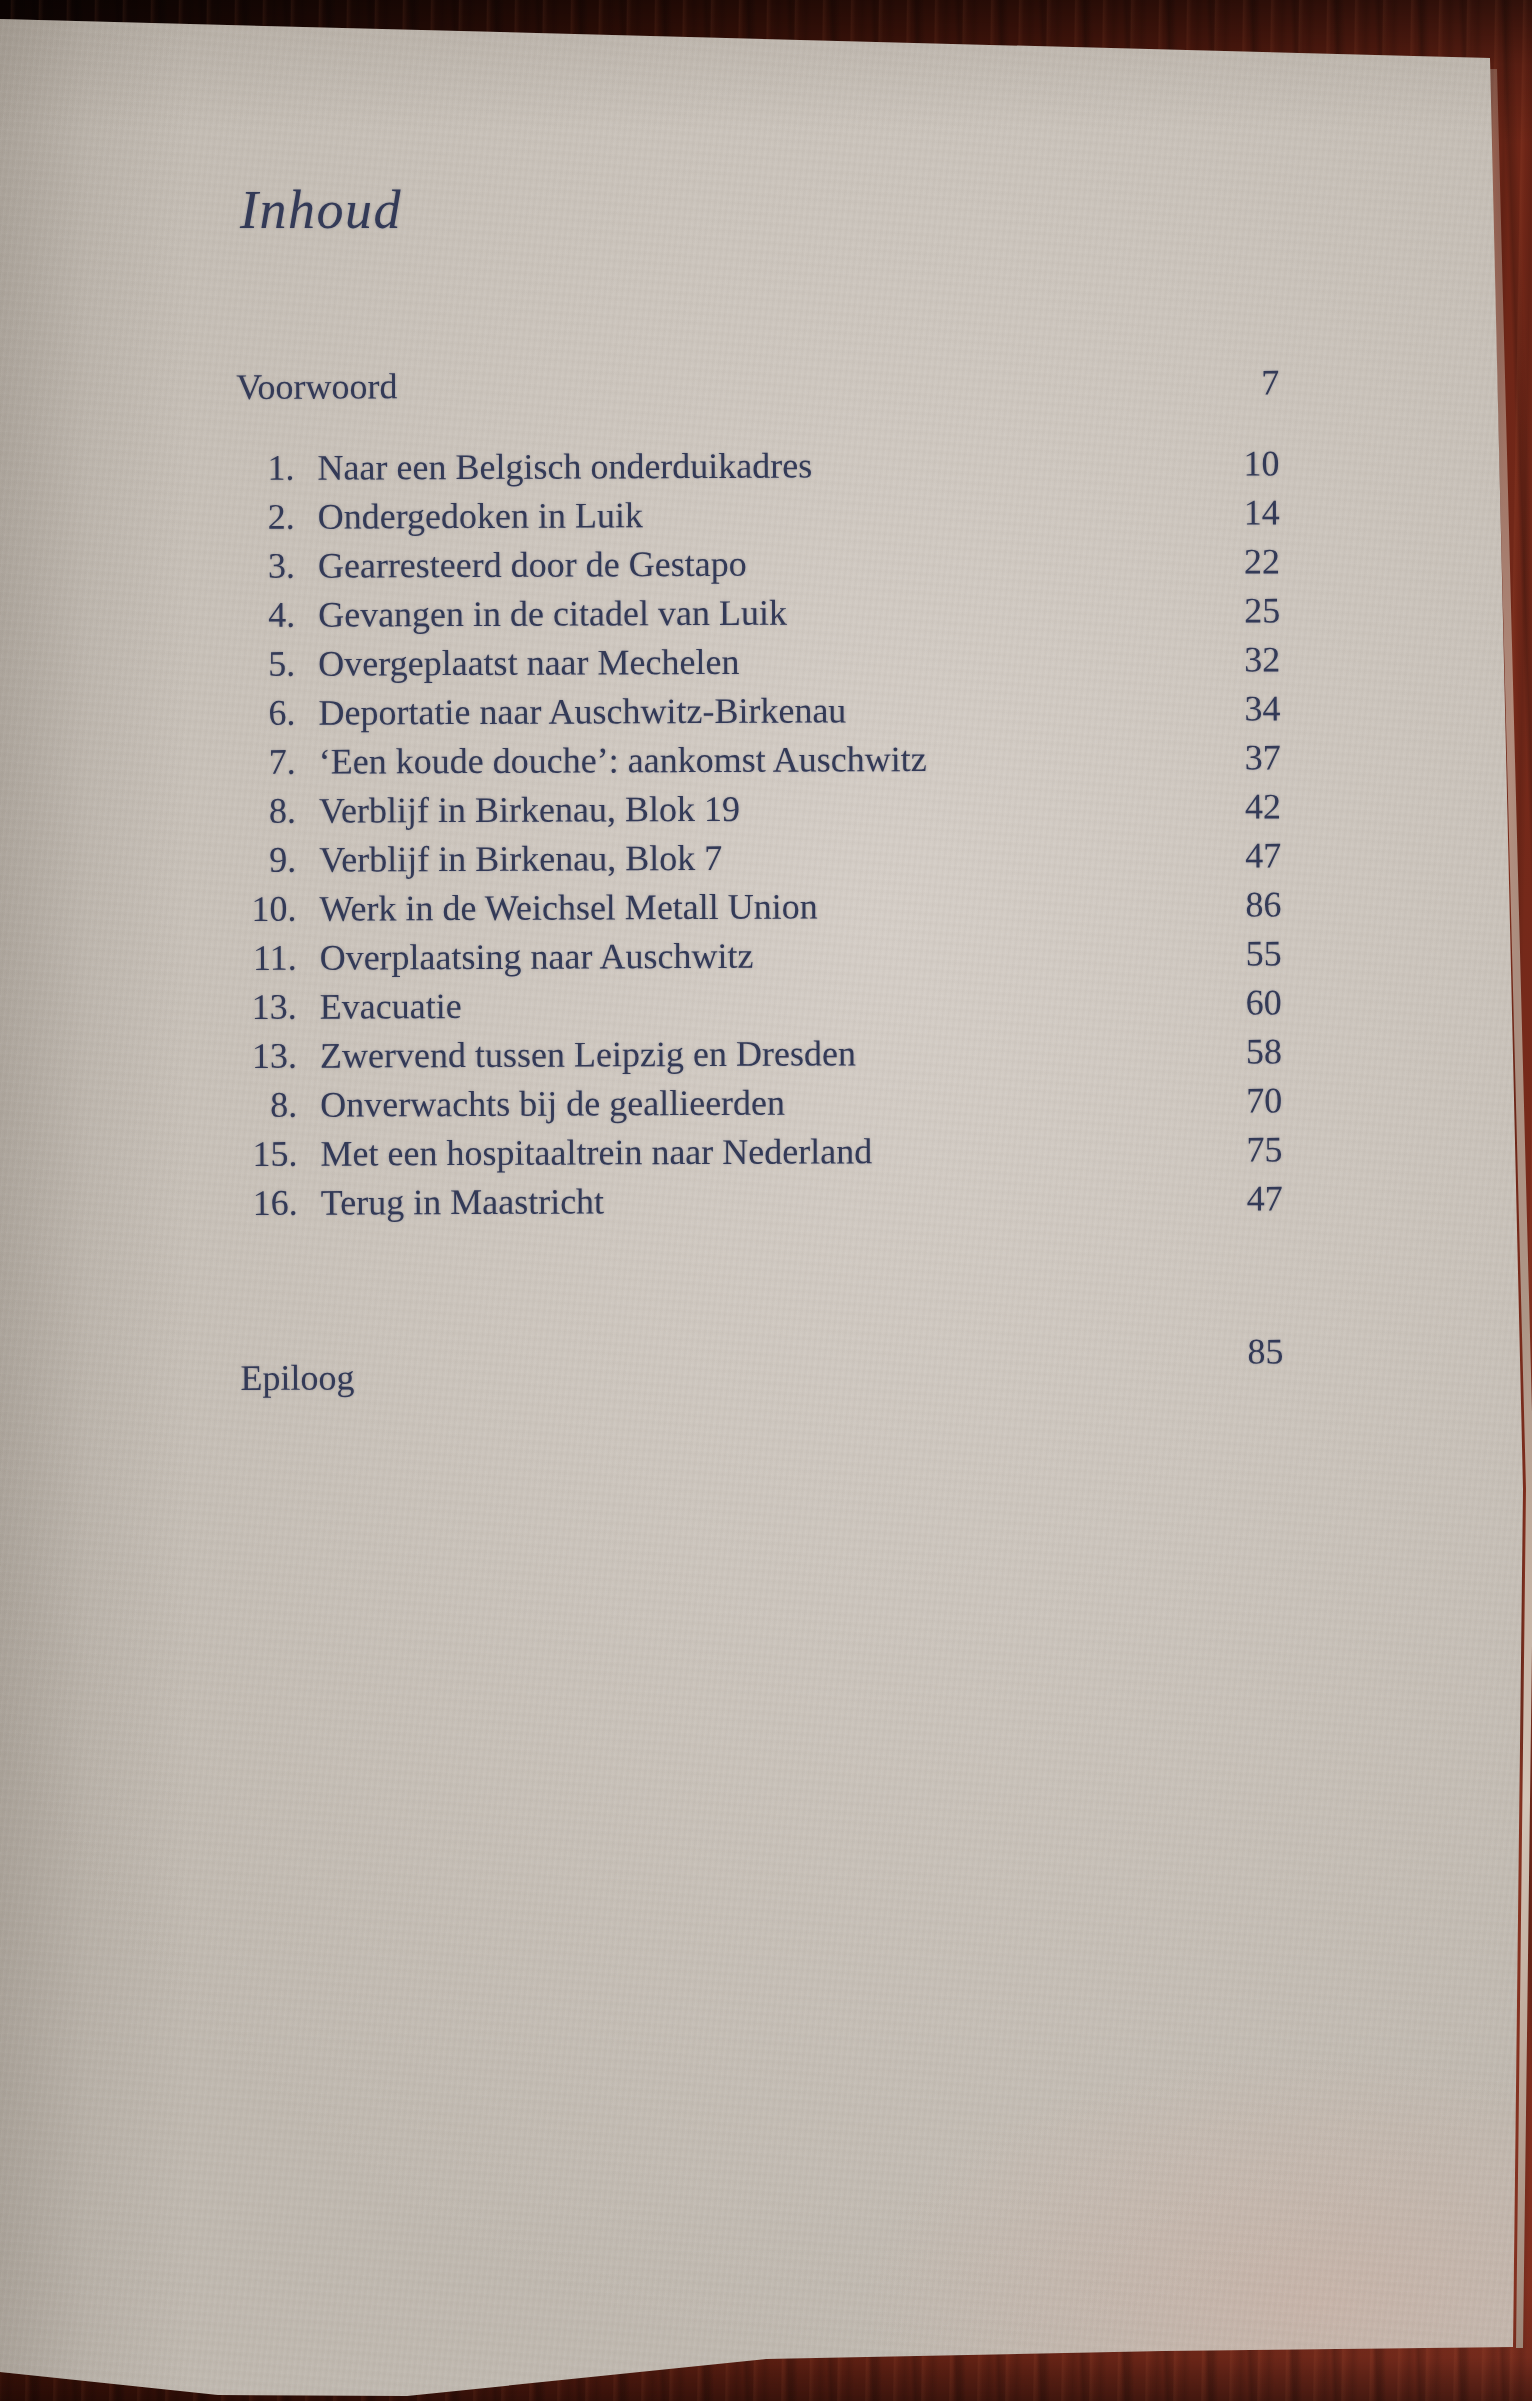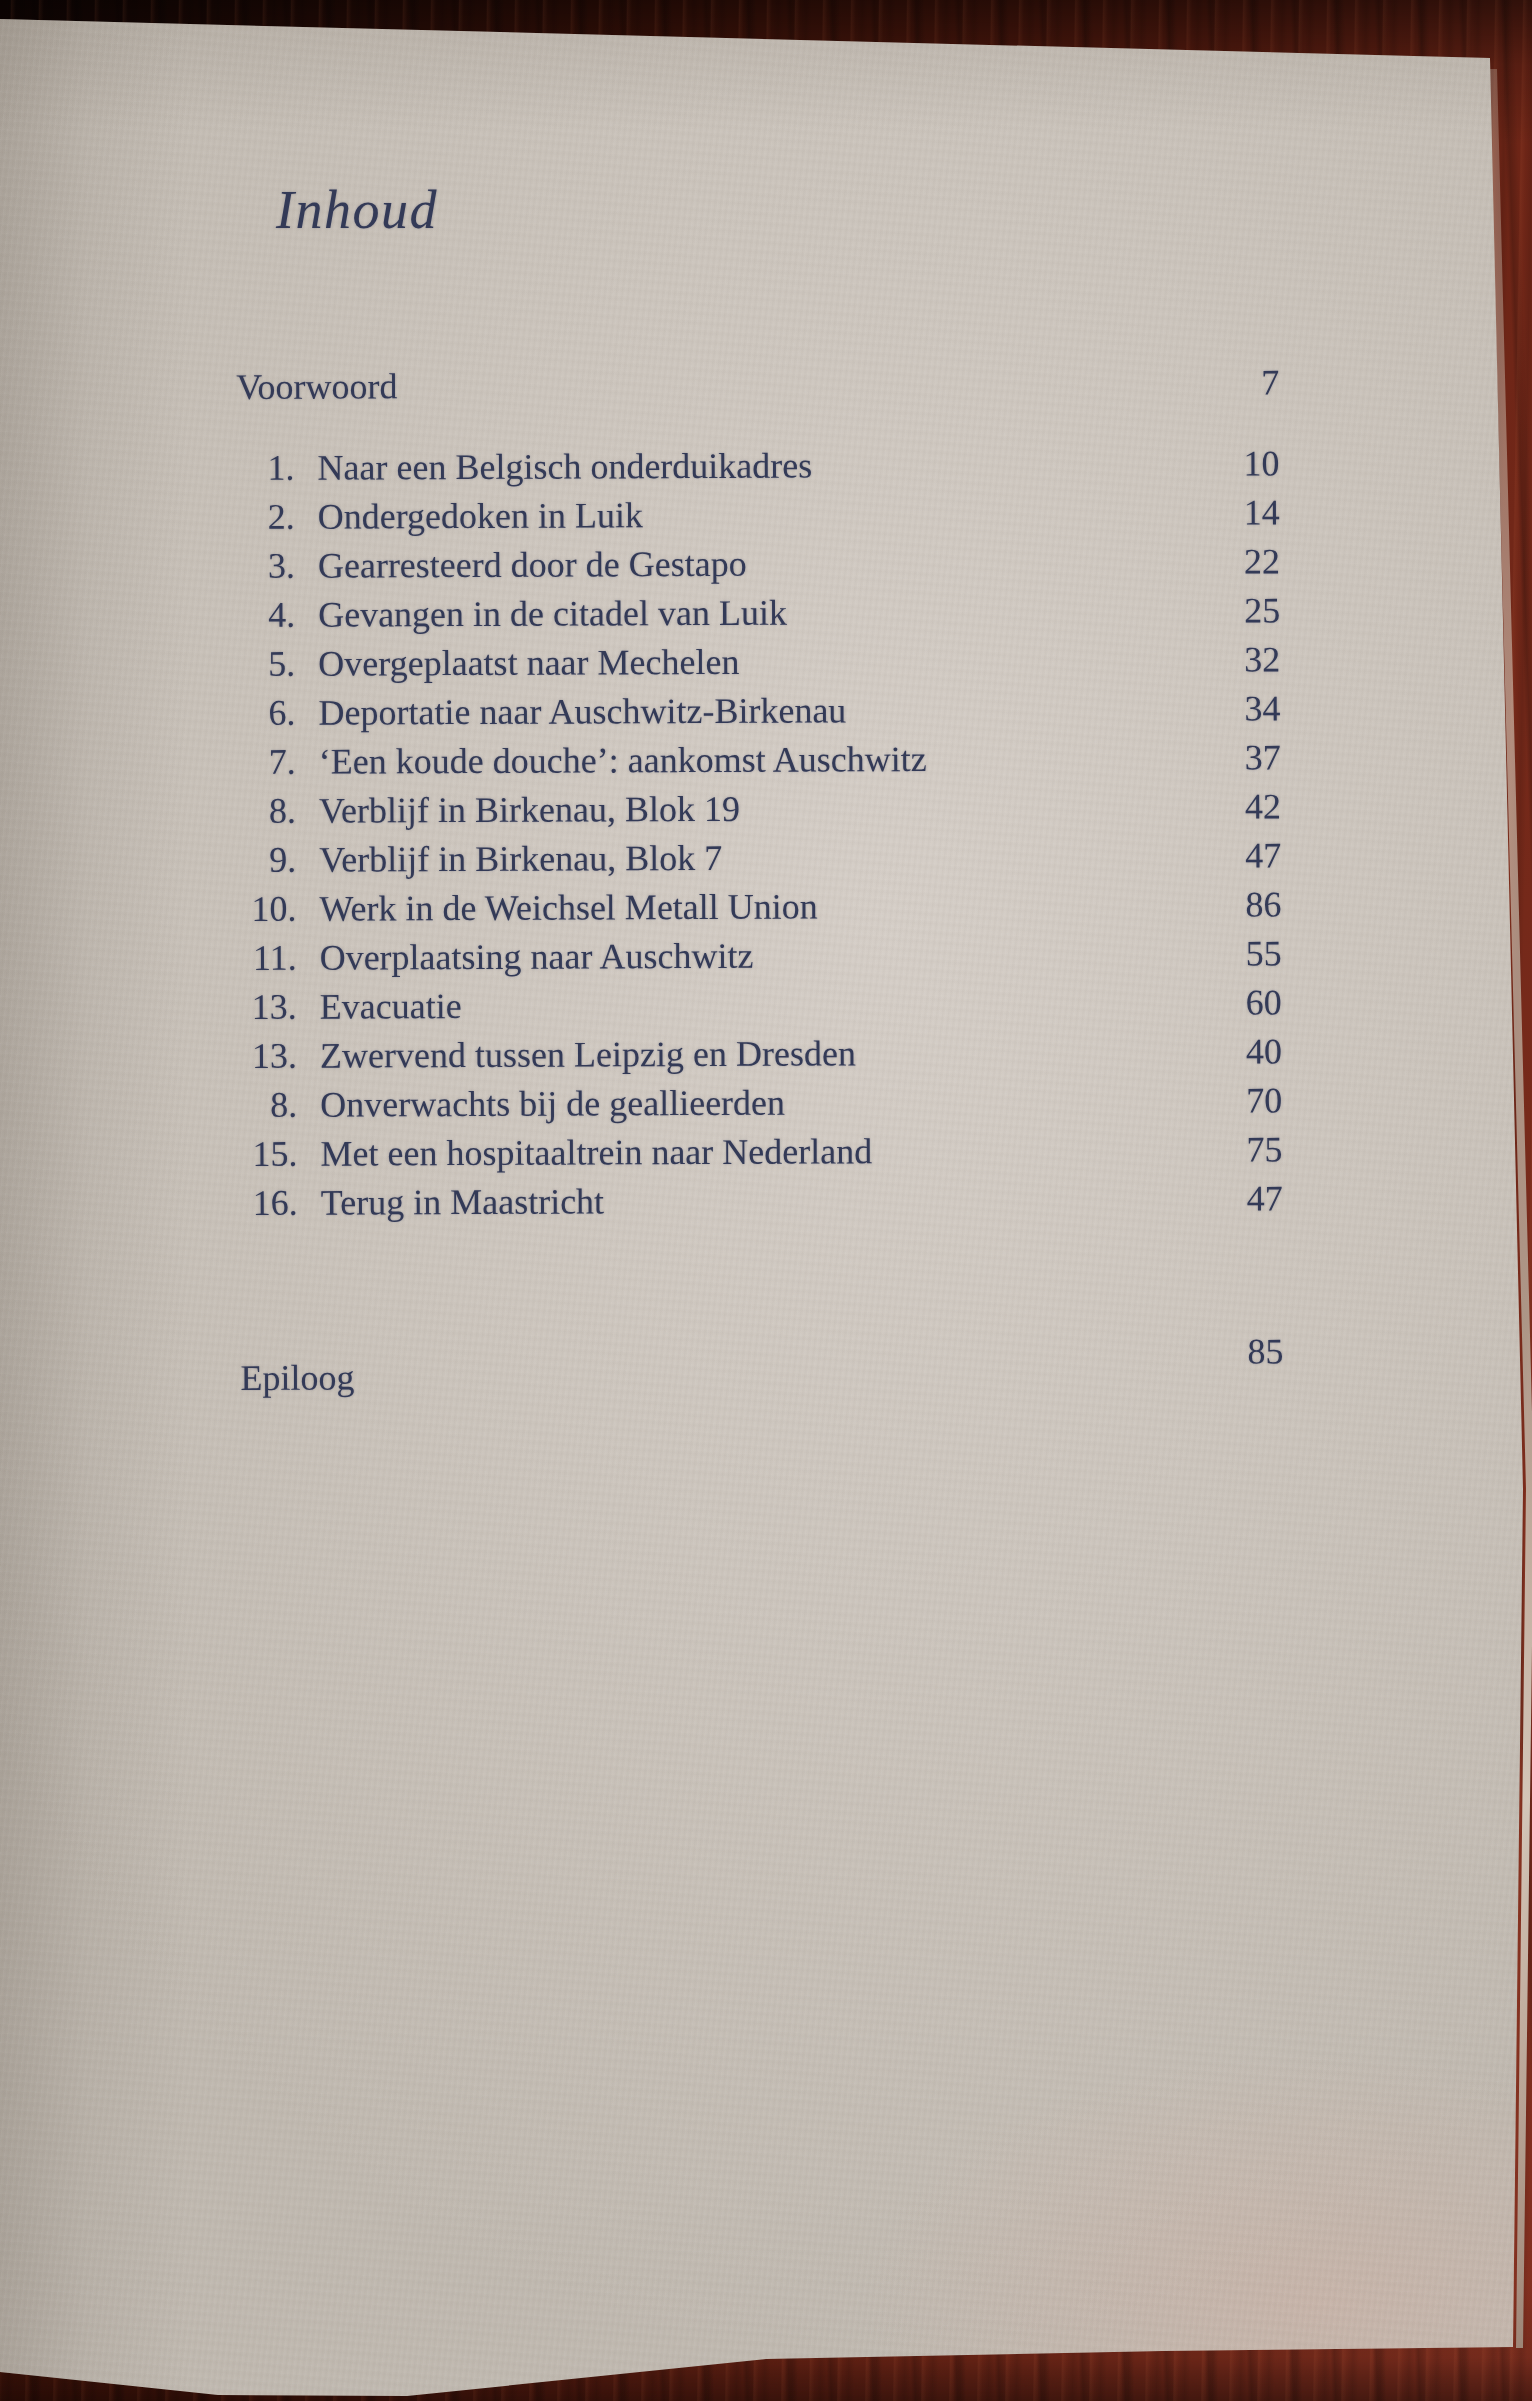--- a/index.html
+++ b/index.html
@@ -87,21 +87,20 @@
     filter: blur(0.2px);
   }
   .title {
     position: absolute;
     left: 240px;
     top: 183px;
     font-size: 54px;
     line-height: 1;
     font-style: italic;
     letter-spacing: 1.5px;
-    margin-left: 36px;
   }
   .toc {
     position: absolute;
     left: 236px;
     top: 363px;
     width: 1043px;
     transform: rotate(-0.25deg);
     transform-origin: left top;
     font-size: 36px;
   }
@@ -207,21 +206,21 @@
           <span class="pg">55</span>
         </div>
         <div class="row">
           <span class="num">13.</span>
           <span class="chapter-title">Evacuatie</span>
           <span class="pg">60</span>
         </div>
         <div class="row">
           <span class="num">13.</span>
           <span class="chapter-title">Zwervend tussen Leipzig en Dresden</span>
-          <span class="pg">40</span>
+          <span class="pg">58</span>
         </div>
         <div class="row">
           <span class="num">8.</span>
           <span class="chapter-title">Onverwachts bij de geallieerden</span>
           <span class="pg">70</span>
         </div>
         <div class="row">
           <span class="num">15.</span>
           <span class="chapter-title">Met een hospitaaltrein naar Nederland</span>
           <span class="pg">75</span>

